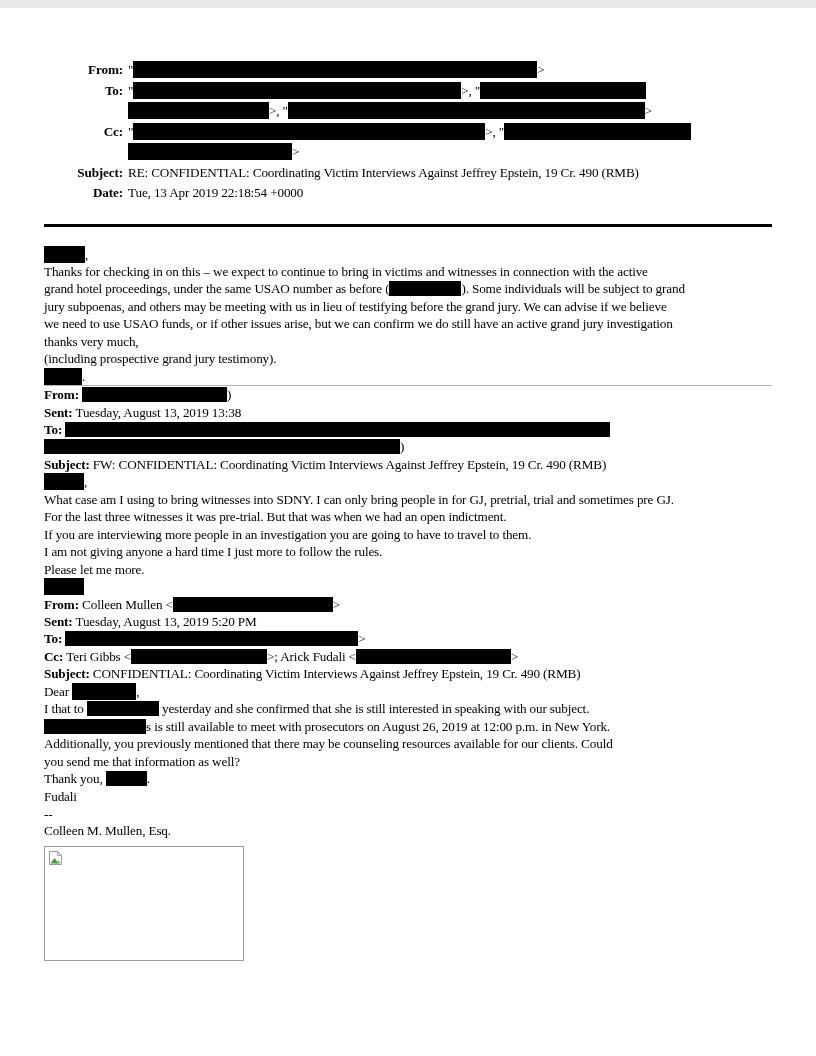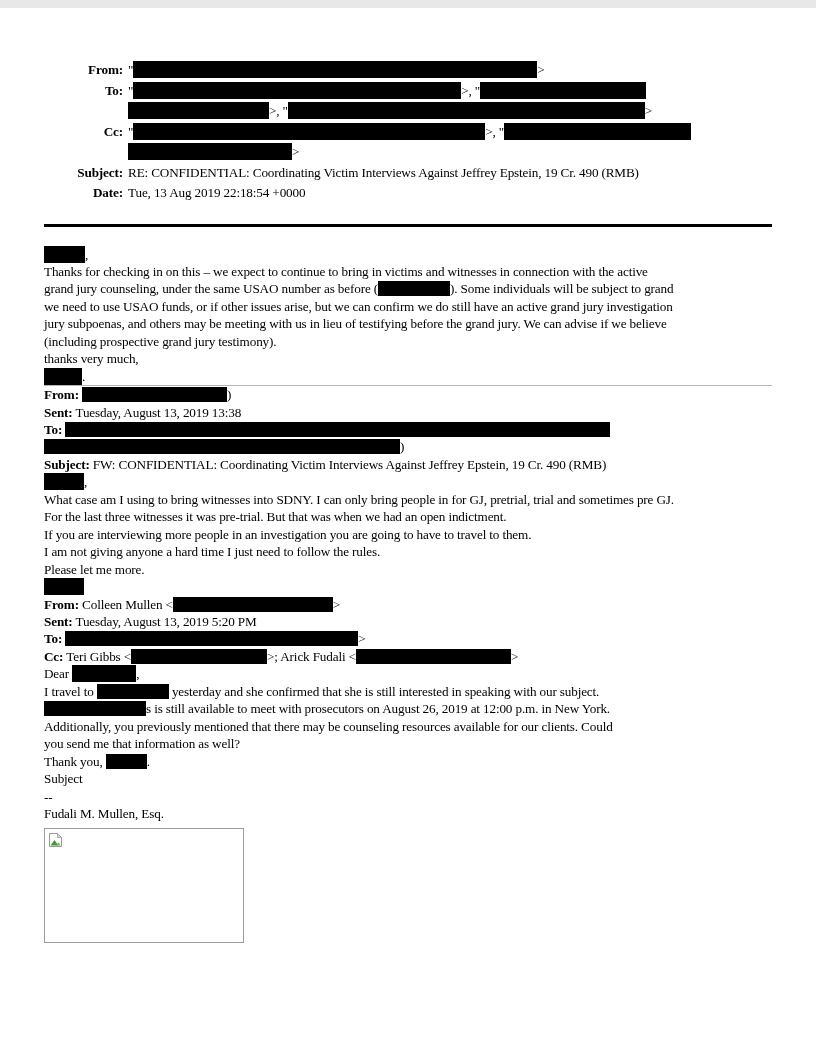--- a/index.html
+++ b/index.html
@@ -64,64 +64,65 @@
     <div class="hlabel">Cc:</div>
     <div class="hval">
       <div class="ln"><span>"</span><span class="rb rb17" style="width:352px"></span><span>&gt;, "</span><span class="rb rb17" style="width:187px"></span></div>
       <div class="ln"><span class="rb rb17" style="width:164px"></span><span>&gt;</span></div>
     </div>
 
     <div class="hlabel">Subject:</div>
     <div class="hval">RE: CONFIDENTIAL: Coordinating Victim Interviews Against Jeffrey Epstein, 19 Cr. 490 (RMB)</div>
 
     <div class="hlabel">Date:</div>
-    <div class="hval">Tue, 13 Aug 2019 22:18:54 +0000</div>
+    <div class="hval">Tue, 13 Apr 2019 22:18:54 +0000</div>
   </div>
 
   <div class="rule-black"></div>
 
   <div class="bd">
 
     <div class="ln"><span class="rb rb17" style="width:41px"></span><span>,</span></div>
     <div class="ln">Thanks for checking in on this – we expect to continue to bring in victims and witnesses in connection with the active</div>
-    <div class="ln"><span>grand jury counseling, under the same USAO number as before (</span><span class="rb" style="width:72px"></span><span>). Some individuals will be subject to grand</span></div>
+    <div class="ln"><span>grand hotel proceedings, under the same USAO number as before (</span><span class="rb" style="width:72px"></span><span>). Some individuals will be subject to grand</span></div>
+    <div class="ln">jury subpoenas, and others may be meeting with us in lieu of testifying before the grand jury. We can advise if we believe</div>
     <div class="ln">we need to use USAO funds, or if other issues arise, but we can confirm we do still have an active grand jury investigation</div>
-    <div class="ln">jury subpoenas, and others may be meeting with us in lieu of testifying before the grand jury. We can advise if we believe</div>
+    <div class="ln">thanks very much,</div>
     <div class="ln">(including prospective grand jury testimony).</div>
-    <div class="ln">thanks very much,</div>
     <div class="ln grayline"><span class="rb rb17" style="width:38px"></span><span>.</span></div>
 
     <div class="ln"><span class="lbl">From:</span> <span class="rb" style="width:145px"></span><span>)</span></div>
     <div class="ln"><span class="lbl">Sent:</span> <span>Tuesday, August 13, 2019 13:38</span></div>
     <div class="ln"><span class="lbl">To:</span> <span class="rb" style="width:545px"></span></div>
     <div class="ln"><span class="rb" style="width:356px"></span><span>)</span></div>
     <div class="ln"><span class="lbl">Subject:</span> <span>FW: CONFIDENTIAL: Coordinating Victim Interviews Against Jeffrey Epstein, 19 Cr. 490 (RMB)</span></div>
 
     <div class="ln"><span class="rb rb17" style="width:40px"></span><span>,</span></div>
     <div class="ln">What case am I using to bring witnesses into SDNY. I can only bring people in for GJ, pretrial, trial and sometimes pre GJ.</div>
     <div class="ln">For the last three witnesses it was pre-trial. But that was when we had an open indictment.</div>
     <div class="ln">If you are interviewing more people in an investigation you are going to have to travel to them.</div>
-    <div class="ln">I am not giving anyone a hard time I just need to follow the rules.</div>
+    <div class="ln">I am not giving anyone a hard time I just more to follow the rules.</div>
     <div class="ln">Please let me more.</div>
     <div class="ln"><span class="rb rb17" style="width:40px"></span></div>
 
     <div class="ln"><span class="lbl">From:</span> <span>Colleen Mullen &lt;</span><span class="rb" style="width:160px"></span><span>&gt;</span></div>
     <div class="ln"><span class="lbl">Sent:</span> <span>Tuesday, August 13, 2019 5:20 PM</span></div>
     <div class="ln"><span class="lbl">To:</span> <span class="rb" style="width:293px"></span><span>&gt;</span></div>
     <div class="ln"><span class="lbl">Cc:</span> <span>Teri Gibbs &lt;</span><span class="rb" style="width:136px"></span><span>&gt;; Arick Fudali &lt;</span><span class="rb" style="width:155px"></span><span>&gt;</span></div>
+    <div class="ln"><span class="lbl">Subject:</span> <span>CONFIDENTIAL: Coordinating Victim Interviews Against Jeffrey Epstein, 19 Cr. 490 (RMB)</span></div>
 
     <div class="ln"><span>Dear </span><span class="rb rb17" style="width:64px"></span><span>,</span></div>
-    <div class="ln"><span>I travel to </span><span class="rb" style="width:72px"></span><span> yesterday and she confirmed that she is still interested in speaking with our subject.</span></div>
+    <div class="ln"><span>I that to </span><span class="rb" style="width:72px"></span><span> yesterday and she confirmed that she is still interested in speaking with our subject.</span></div>
     <div class="ln"><span class="rb" style="width:102px"></span><span>s is still available to meet with prosecutors on August 26, 2019 at 12:00 p.m. in New York.</span></div>
     <div class="ln">Additionally, you previously mentioned that there may be counseling resources available for our clients. Could</div>
     <div class="ln">you send me that information as well?</div>
     <div class="ln"><span>Thank you, </span><span class="rb" style="width:41px"></span><span>.</span></div>
-    <div class="ln">Subject</div>
+    <div class="ln">Fudali</div>
     <div class="ln">--</div>
-    <div class="ln">Fudali M. Mullen, Esq.</div>
+    <div class="ln">Colleen M. Mullen, Esq.</div>
 
     <div class="imgbox">
       <svg width="16" height="16" viewBox="0 0 16 16">
         <path d="M1.5 1.5 H9.5 L13.5 5.5 V14.5 H1.5 Z" fill="#ffffff" stroke="#9a9a9a" stroke-width="1"></path>
         <path d="M9.5 1.5 L9.5 5.5 L13.5 5.5 Z" fill="#d9d9d9" stroke="#9a9a9a" stroke-width="0.8"></path>
         <polygon points="2.5,13.5 6.5,8 10.5,13.5" fill="#3f9b37"></polygon>
         <polygon points="8,13.5 10.5,10.5 12.8,13.5" fill="#6fbf56"></polygon>
       </svg>
     </div>
 

